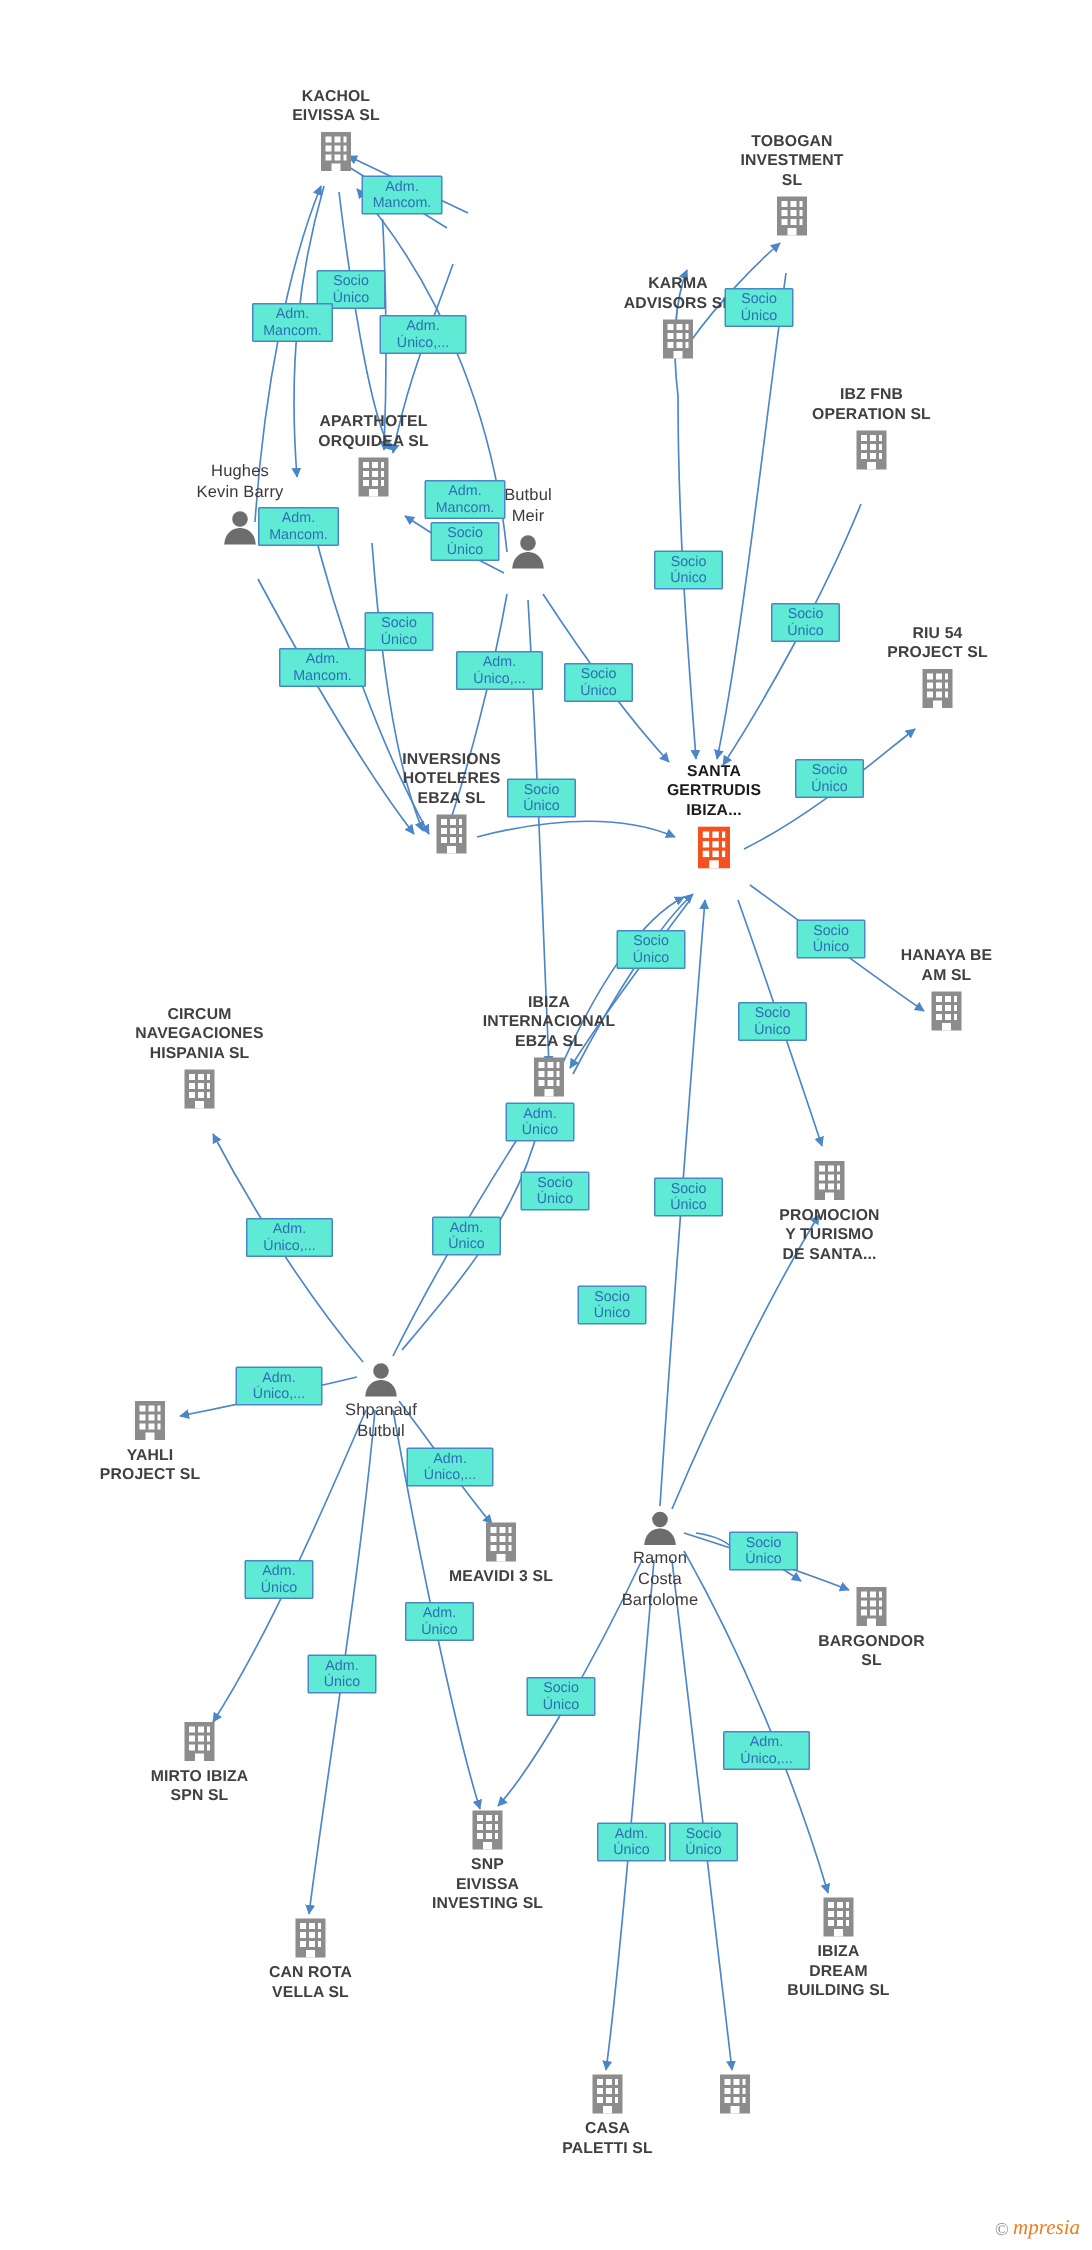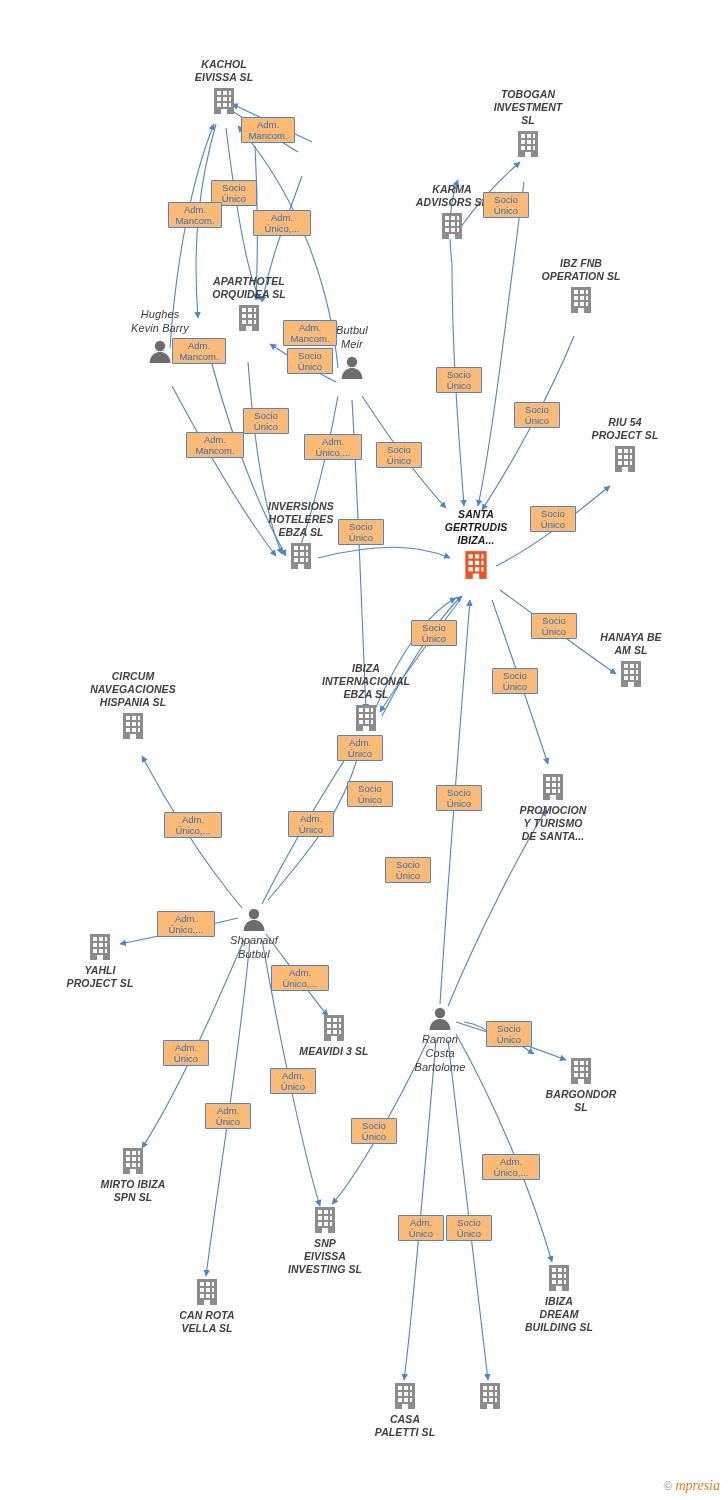--- a/index.html
+++ b/index.html
@@ -25,21 +25,20 @@
     left: 0; top: 0;
     width: 728px;
     height: 1500px;
     pointer-events: none;
   }
   .node {
     position: absolute;
     text-align: center;
     width: 120px;
     margin-left: -60px;
-    font-style: italic;
   }
   .node .icon {
     display: block;
     margin: 0 auto;
   }
   .node .label {
     display: block;
     font-size: 10.5px;
     font-weight: bold;
     color: #404040;
@@ -53,21 +52,21 @@
     color: #3a3a3a;
   }
   .node.highlight .label {
     color: #1a1a1a;
   }
   .label-above .label { margin-bottom: 2px; }
   .label-below .label { margin-top: 2px; }
 
   .edge-label {
     position: absolute;
-    background: #fdba74;
+    background: #5eead4;
     border: 1px solid #4a86c8;
     color: #2f6fb5;
     font-size: 9.5px;
     line-height: 1.12;
     text-align: center;
     padding: 2px 3px;
     white-space: pre-line;
     border-radius: 1px;
     box-sizing: border-box;
   }

